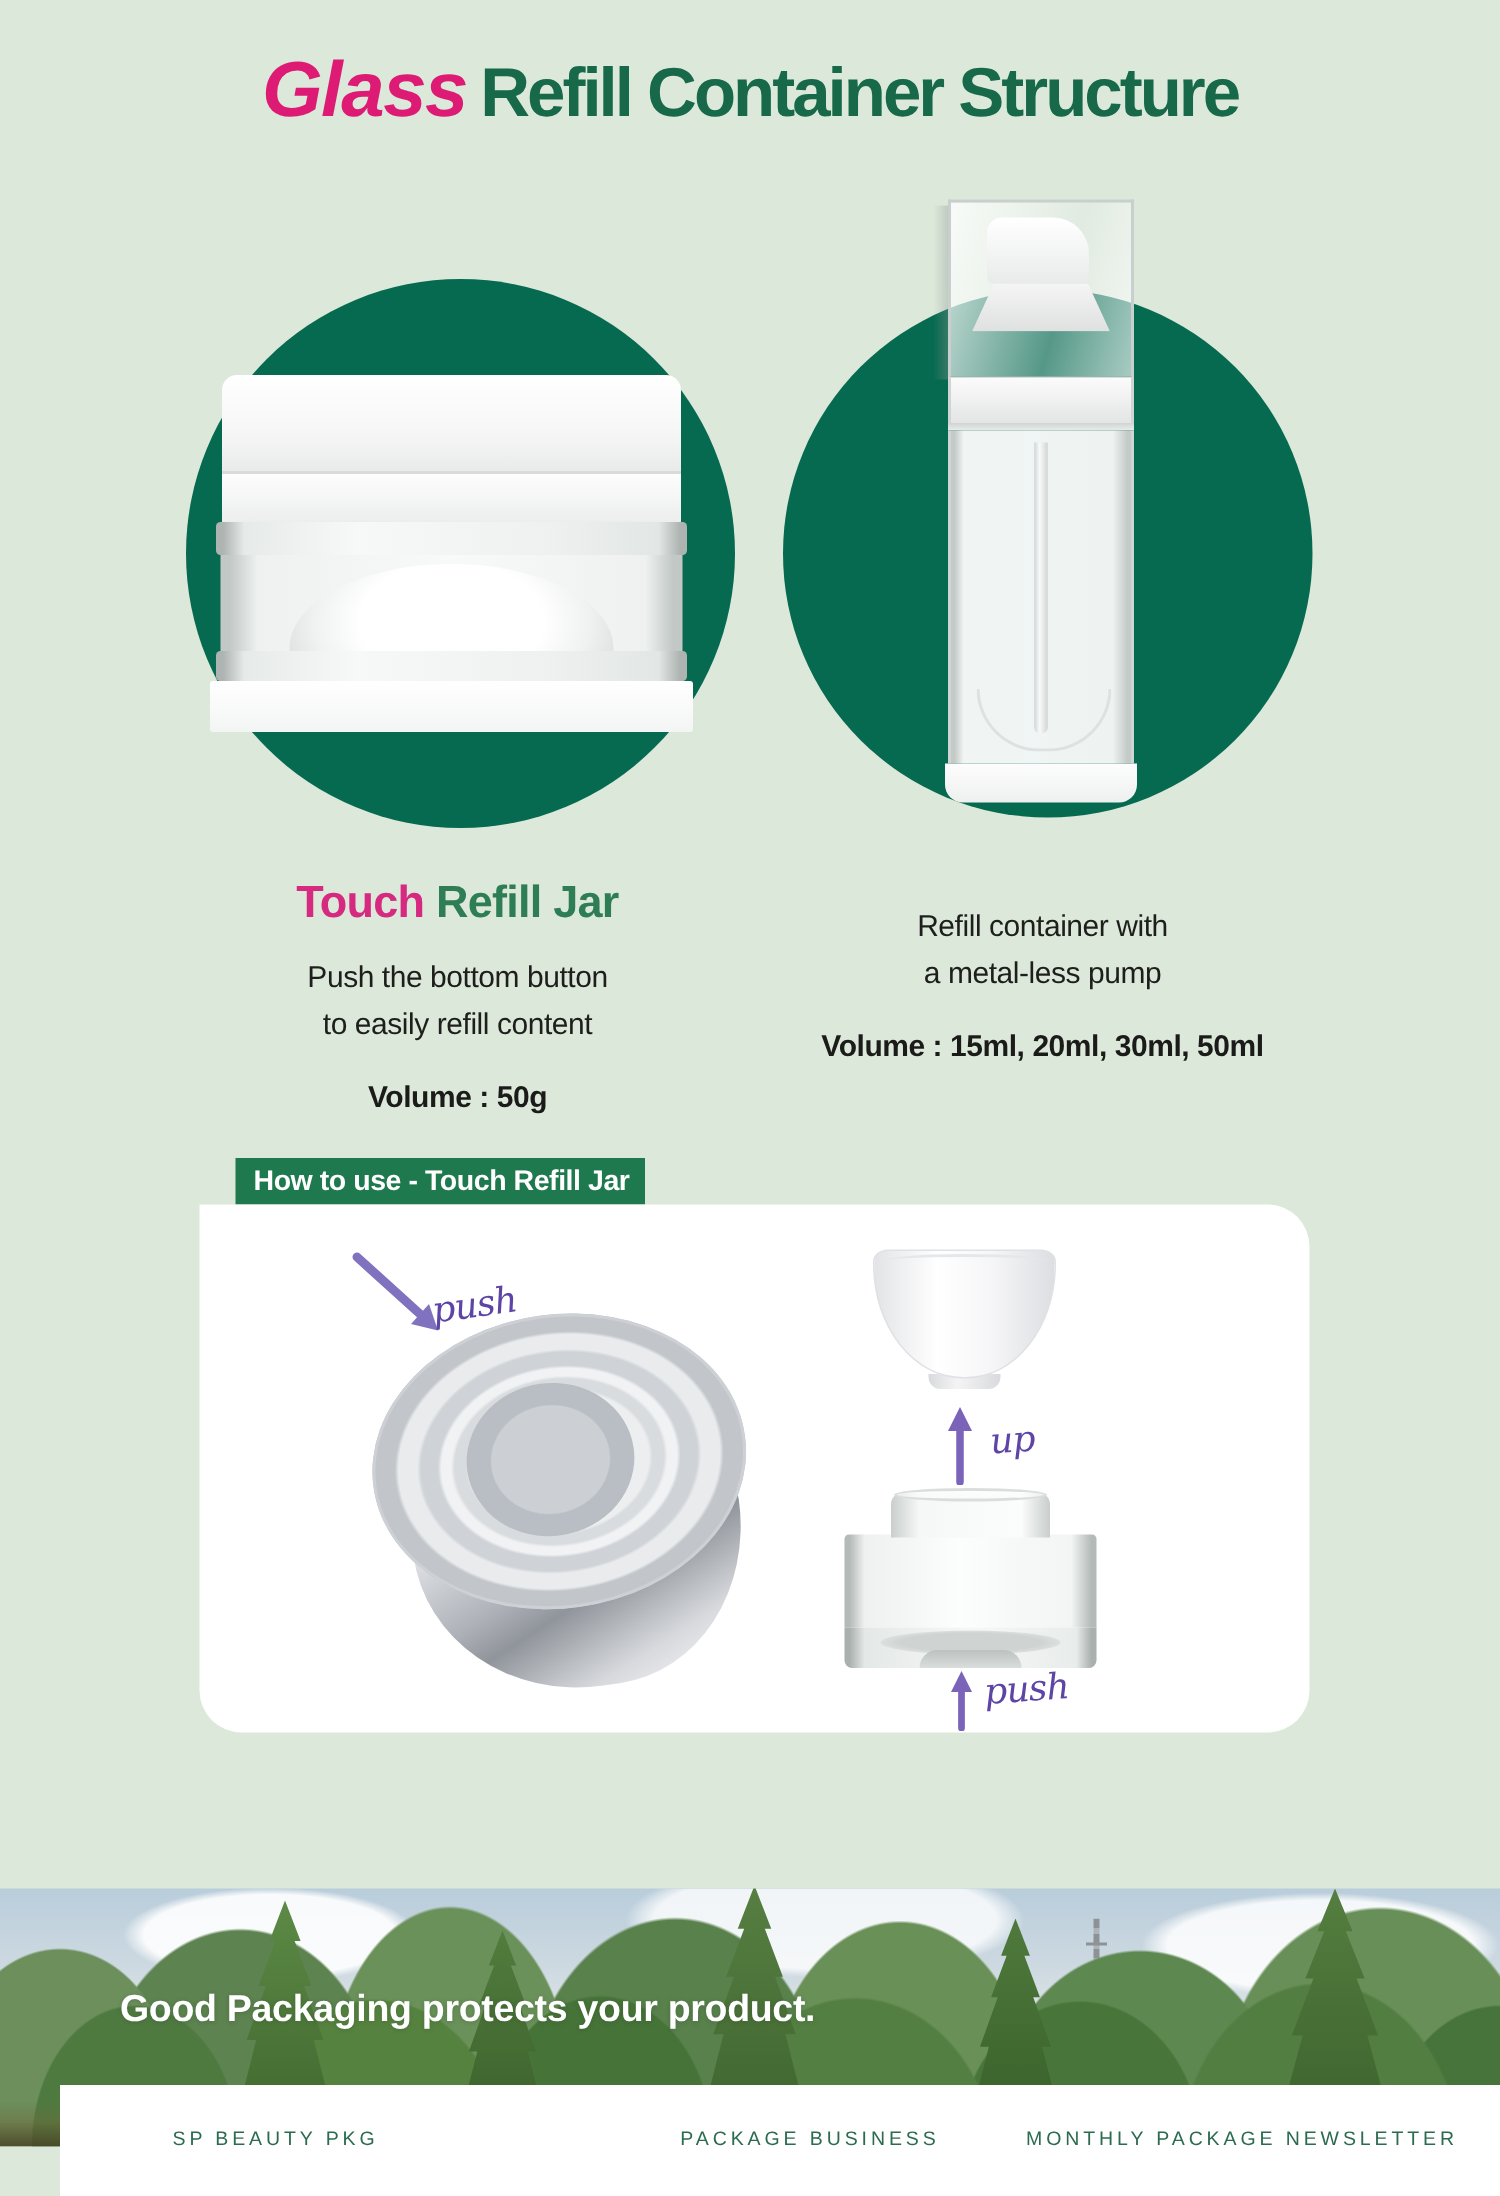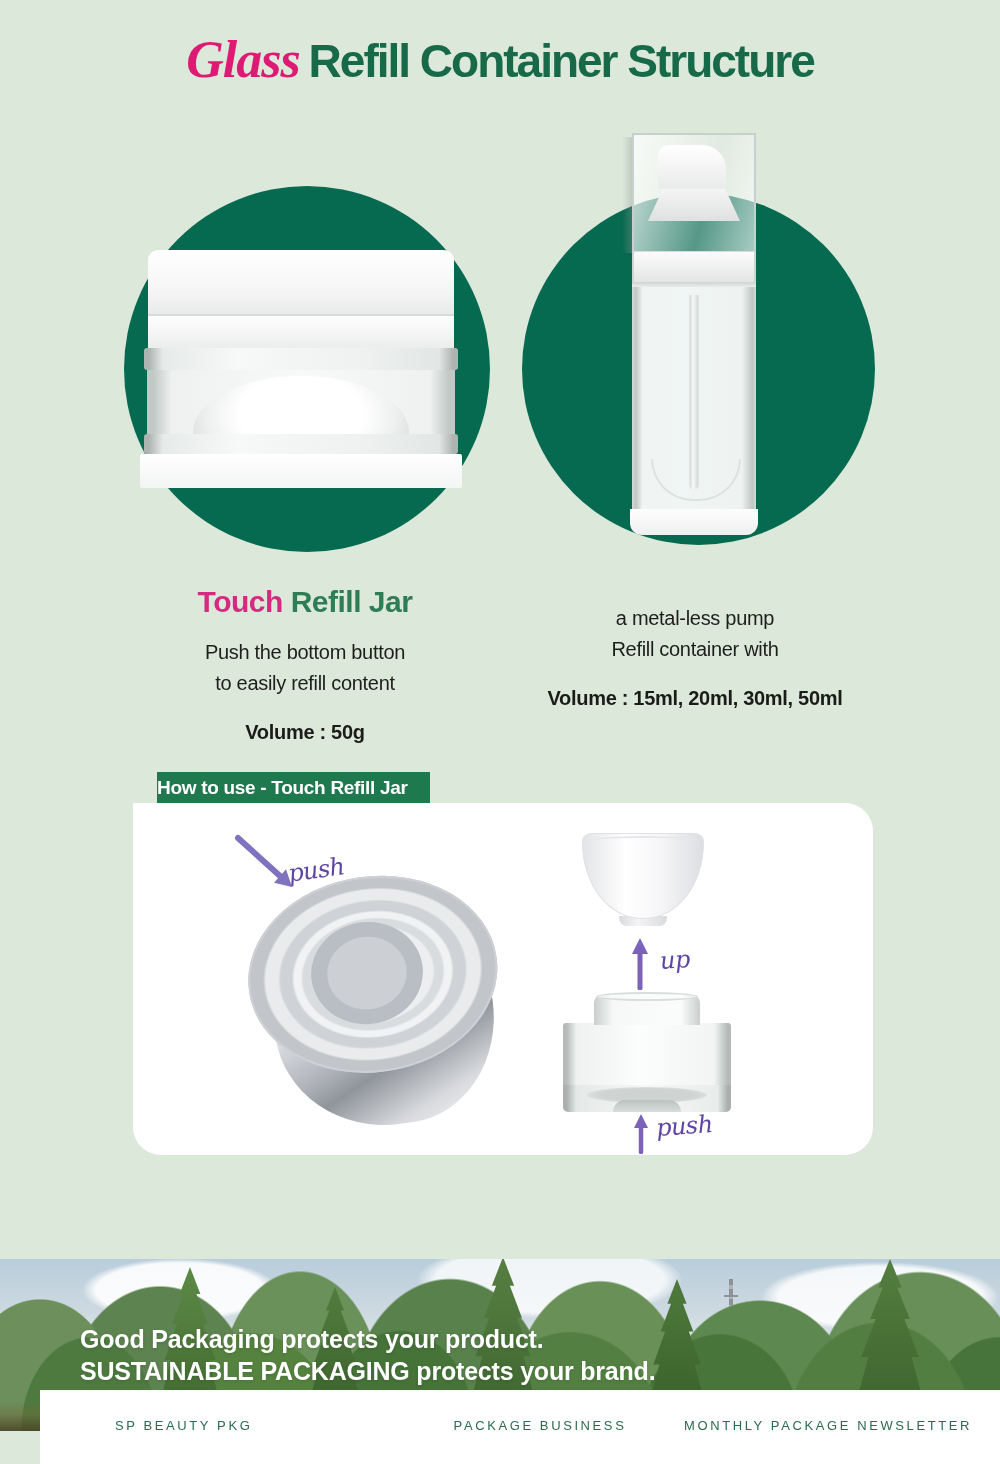--- a/index.html
+++ b/index.html
@@ -1,21 +1,21 @@
 <!DOCTYPE html>
 <html><head>
 <meta charset="utf-8">
 <style>
   html,body{margin:0;padding:0;}
   .page{position:relative;width:1000px;height:1464px;background:#dce9da;overflow:hidden;
         font-family:"Liberation Sans",sans-serif;}
 
   
   .title{position:absolute;top:30px;left:0;width:100%;text-align:center;white-space:nowrap;}
-  .title .accent{font-family:Liberation Serif, serif;font-style:italic;font-weight:700;
+  .title .accent{font-family:Liberation Sans, sans-serif;font-style:italic;font-weight:700;
                  font-size:52px;color:#de1b74;letter-spacing:-1px;}
   .title .rest{font-size:46px;font-weight:700;color:#17694a;letter-spacing:-2px;}
 
   
   .circle{position:absolute;border-radius:50%;background:#066a50;}
   .circle.left{left:124px;top:186px;width:366px;height:366px;}
   .circle.right{left:522px;top:193px;width:353px;height:352px;}
 
   
   .jar{position:absolute;left:148px;top:250px;width:306px;}
@@ -58,21 +58,21 @@
   .col.c1{left:62px;top:585px;width:486px;text-align:center;}
   .col.c2{left:514px;top:585px;width:362px;}
   .prod-title{font-size:30px;font-weight:700;letter-spacing:-.5px;white-space:nowrap;}
   .prod-title .green{color:#2e7d55;}
   .prod-title .pink{color:#d62a80;}
   .desc{margin-top:18px;font-size:20px;line-height:31px;color:#1e1e1c;letter-spacing:-.3px;}
   .volume{margin-top:22px;font-size:20px;font-weight:700;color:#1b1b19;letter-spacing:-.3px;white-space:nowrap;}
 
   
   .howto-bar{position:absolute;left:157px;top:772px;width:273px;height:31px;background:#1e7a4e;
-    color:#ffffff;font-size:19px;font-weight:700;line-height:31px;
+    color:#ffffff;font-size:19px;font-weight:700;line-height:31px;padding-left:12px;
     box-sizing:border-box;letter-spacing:-.3px;white-space:nowrap;}
   .howto-panel{position:absolute;left:133px;top:803px;width:740px;height:352px;background:#ffffff;
     border-radius:0 28px 28px 28px;}
 
   
   .tilted-jar{position:absolute;left:252px;top:876px;width:250px;height:256px;transform:rotate(-8deg);}
   .tj-body{position:absolute;left:20px;top:62px;width:220px;height:188px;
     border-radius:50% 50% 46% 54%/36% 44% 62% 58%;
     background:linear-gradient(155deg,#f7f8f9 5%,#dfe1e5 30%,#aeb2b8 52%,#90959b 62%,#d7d9dd 82%,#f2f3f5 96%);}
   .tj-face{position:absolute;left:0;top:0;width:250px;height:196px;border-radius:50%;
@@ -209,22 +209,22 @@
     </div>
     <div class="desc">
       <div>Push the bottom button</div>
       <div>to easily refill content</div>
     </div>
     <div class="volume">Volume : 50g</div>
   </div>
 
   <div class="col c2">
     <div class="desc">
+      <div>Refill container with</div>
       <div>a metal-less pump</div>
-      <div>Refill container with</div>
     </div>
     <div class="volume">Volume : 15ml, 20ml, 30ml, 50ml</div>
   </div>
 
   <div class="howto-bar">How to use - Touch Refill Jar</div>
   <div class="howto-panel"></div>
 
   <svg class="arrow diag" width="70" height="62" viewBox="0 0 70 62">
     <line x1="8" y1="8" x2="50" y2="46" stroke="#8172bf" stroke-width="6" stroke-linecap="round"></line>
     <polygon points="62,57 44,52.7 56,39.3" fill="#8172bf"></polygon>
@@ -267,21 +267,20 @@
     <div class="trees back"></div>
     <div class="trees front"></div>
     <div class="conifer cf1"></div>
     <div class="conifer cf2"></div>
     <div class="conifer cf3"></div>
     <div class="conifer cf4"></div>
     <div class="conifer cf5"></div>
     <div class="ground"></div>
     <div class="banner-text">
       <p>Good Packaging protects your product.</p>
-      <p>SUSTAINABLE PACKAGING protects your brand.</p>
     </div>
   </div>
 
   <div class="footer">
     <span class="f-left">SP BEAUTY PKG</span>
     <span class="f-center">PACKAGE BUSINESS</span>
     <span class="f-right">MONTHLY PACKAGE NEWSLETTER</span>
   </div>
 
 </div>

